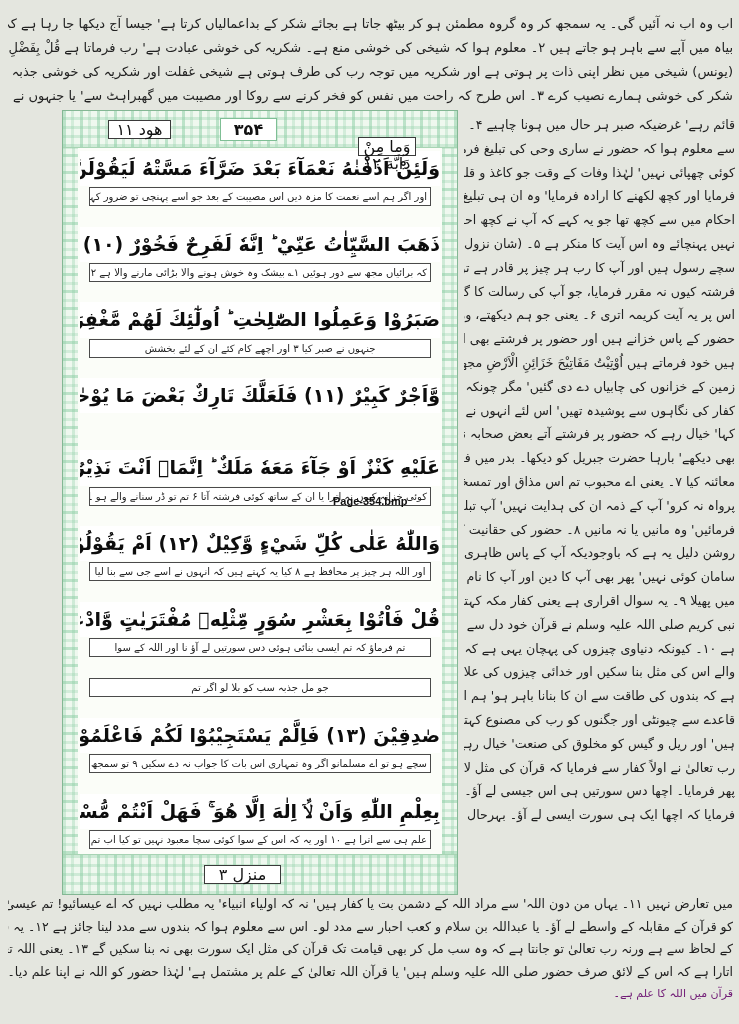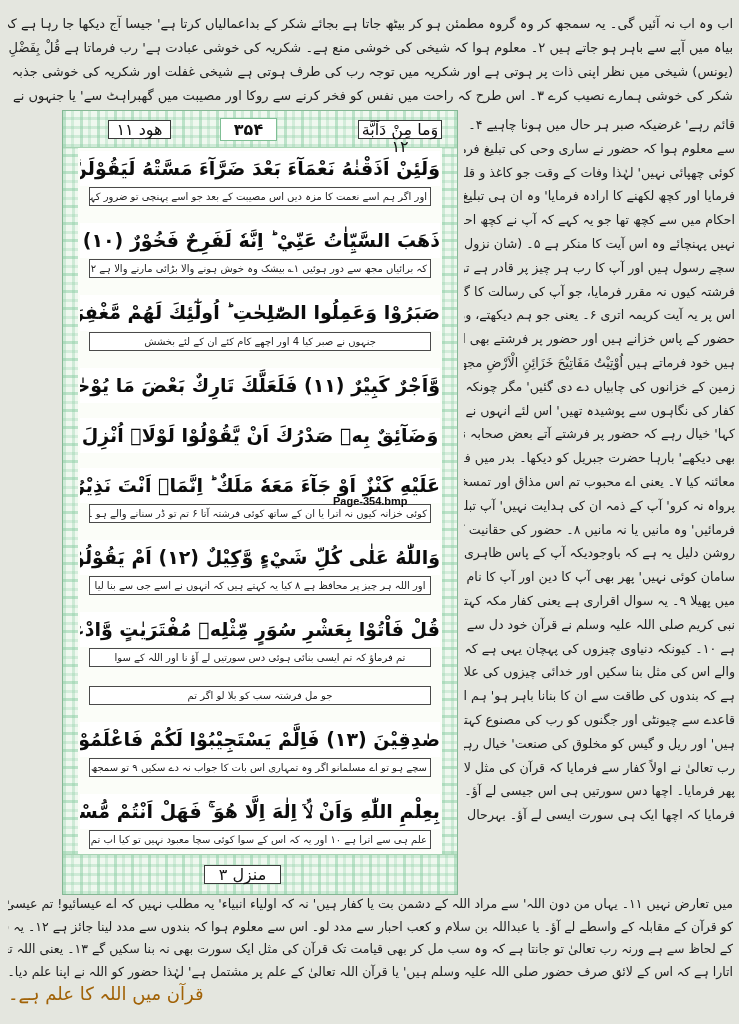--- a/index.html
+++ b/index.html
@@ -20,22 +20,22 @@
     white-space:nowrap;
     color:#222;
   }
   .top-commentary { left:8px; top:12px; width:725px; font-size:13px; }
   .top-commentary .jline { line-height:24px; height:24px; }
   .side-commentary { left:464px; top:113px; width:271px; font-size:12.6px; }
   .side-commentary .jline { line-height:23.8px; height:23.8px; }
   .bottom-commentary { left:8px; top:893px; width:725px; font-size:12.5px; }
   .bottom-commentary .jline { line-height:22.5px; height:22.5px; }
   .closing-line {
-    direction:rtl; text-align:left; font-size:18px; line-height:22.5px;
-    height:22.5px; color:#a16207;
+    direction:rtl; text-align:right; font-size:11px; line-height:22.5px;
+    height:22.5px; color:#701a75;
   }
   
   .quran-frame {
     position:absolute; left:62px; top:110px; width:396px; height:785px;
     border:1px solid #84b794; background:#f3f9f2;
   }
   .ornament {
     position:absolute;
     background:
       repeating-linear-gradient(90deg, rgba(138,205,163,.50) 0 3px, rgba(138,205,163,0) 3px 8px, rgba(138,205,163,.28) 8px 11px, rgba(138,205,163,0) 11px 17px),
@@ -57,21 +57,21 @@
     background:#fbfdf8;
     display:flex; flex-direction:column; justify-content:space-between;
     padding:3px 2px;
   }
   
   .hdr-label, .ftr-label {
     position:absolute; background:#fff; border:1px solid #3a3a3a;
     direction:rtl; text-align:center; font-size:16px; line-height:17px;
     height:19px; color:#111; z-index:2;
   }
-  .hdr-juz   { top:9px; left:295px; width:84px; }
+  .hdr-juz   { top:26px; left:295px; width:58px; }
   .hdr-surah { top:9px; left:45px;  width:63px; }
   .hdr-page {
     position:absolute; top:7px; left:141px; width:57px; height:23px;
     background:#fff; border:1px solid #7fbf95; text-align:center;
     font-size:16px; font-weight:bold; line-height:21px; color:#111; z-index:2;margin-left:16px;
   }
   .ftr-label { bottom:10px; left:141px; width:77px; }
   
   .verse-row { overflow:hidden; }
   .arabic-line {
@@ -118,42 +118,41 @@
   <div class="verse-row">
         <div class="arabic-line">وَلَئِنْ اَذَقْنٰهُ نَعْمَآءَ بَعْدَ ضَرَّآءَ مَسَّتْهُ لَيَقُوْلَنَّ</div>
         <div class="urdu-line">اور اگر ہم اسے نعمت کا مزہ دیں اس مصیبت کے بعد جو اسے پہنچی تو ضرور کہے گا</div>
       </div>
       <div class="verse-row">
         <div class="arabic-line">ذَهَبَ السَّيِّاٰتُ عَنِّيْ ؕ اِنَّهٗ لَفَرِحٌ فَخُوْرٌ (١٠) اِلَّا الَّذِيْنَ</div>
         <div class="urdu-line">کہ برائیاں مجھ سے دور ہوئیں ۱؎ بیشک وہ خوش ہونے والا بڑائی مارنے والا ہے ۲ مگر</div>
       </div>
       <div class="verse-row">
         <div class="arabic-line">صَبَرُوْا وَعَمِلُوا الصّٰلِحٰتِ ؕ اُولٰٓئِكَ لَهُمْ مَّغْفِرَةٌ</div>
-        <div class="urdu-line">جنہوں نے صبر کیا 4 اور اچھے کام کئے ان کے لئے بخشش</div>
+        <div class="urdu-line">جنہوں نے صبر کیا ۳ اور اچھے کام کئے ان کے لئے بخشش</div>
       </div>
       <div class="verse-row">
         <div class="arabic-line">وَّاَجْرٌ كَبِيْرٌ (١١) فَلَعَلَّكَ تَارِكٌ بَعْضَ مَا يُوْحٰى اِلَيْكَ</div>
       </div>
       <div class="verse-row">
-        <div class="arabic-line">وَضَآئِقٌ بِهٖ صَدْرُكَ اَنْ يَّقُوْلُوْا لَوْلَاۤ اُنْزِلَ</div>
       </div>
       <div class="verse-row">
         <div class="arabic-line">عَلَيْهِ كَنْزٌ اَوْ جَآءَ مَعَهٗ مَلَكٌ ؕ اِنَّمَاۤ اَنْتَ نَذِيْرٌ ؕ</div>
         <div class="urdu-line">کوئی خزانہ کیوں نہ اترا یا ان کے ساتھ کوئی فرشتہ آتا ۶ تم تو ڈر سنانے والے ہو 1</div>
       </div>
       <div class="verse-row">
         <div class="arabic-line">وَاللّٰهُ عَلٰى كُلِّ شَيْءٍ وَّكِيْلٌ (١٢) اَمْ يَقُوْلُوْنَ افْتَرٰىهُ ؕ</div>
         <div class="urdu-line">اور اللہ ہر چیز پر محافظ ہے ۸ کیا یہ کہتے ہیں کہ انہوں نے اسے جی سے بنا لیا</div>
       </div>
       <div class="verse-row">
         <div class="arabic-line">قُلْ فَاْتُوْا بِعَشْرِ سُوَرٍ مِّثْلِهٖ مُفْتَرَيٰتٍ وَّادْعُوْا</div>
         <div class="urdu-line">تم فرماؤ کہ تم ایسی بنائی ہوئی دس سورتیں لے آؤ نا اور اللہ کے سوا</div>
       </div>
       <div class="verse-row">
-        <div class="urdu-line">جو مل فرشتہ سب کو بلا لو اگر تم</div>
+        <div class="urdu-line">جو مل جذبہ سب کو بلا لو اگر تم</div>
       </div>
       <div class="verse-row">
         <div class="arabic-line">صٰدِقِيْنَ (١٣) فَاِلَّمْ يَسْتَجِيْبُوْا لَكُمْ فَاعْلَمُوْۤا اَنَّمَاۤ اُنْزِلَ</div>
         <div class="urdu-line">سچے ہو تو اے مسلمانو اگر وہ تمہاری اس بات کا جواب نہ دے سکیں ۹ تو سمجھ لو کہ وہ اللہ کے</div>
       </div>
       <div class="verse-row">
         <div class="arabic-line">بِعِلْمِ اللّٰهِ وَاَنْ لَّاۤ اِلٰهَ اِلَّا هُوَ ۚ فَهَلْ اَنْتُمْ مُّسْلِمُوْنَ (١٤)</div>
         <div class="urdu-line">علم ہی سے اترا ہے ۱۰ اور یہ کہ اس کے سوا کوئی سچا معبود نہیں تو کیا اب تم مانو گے</div>
       </div>
     </div>

